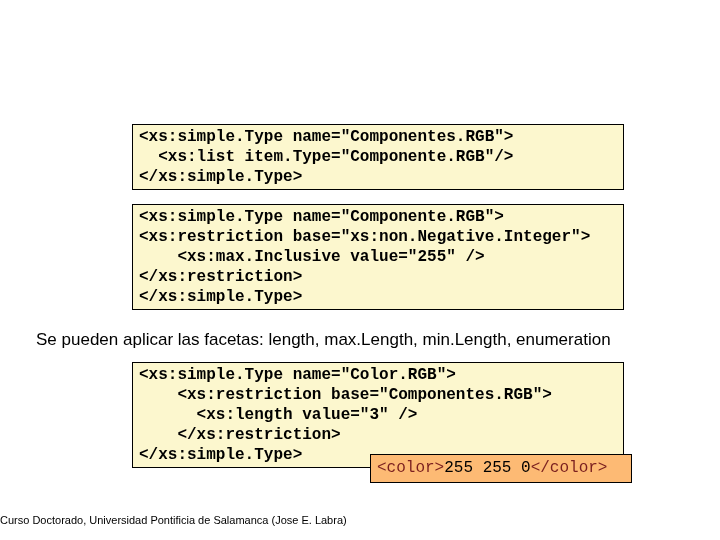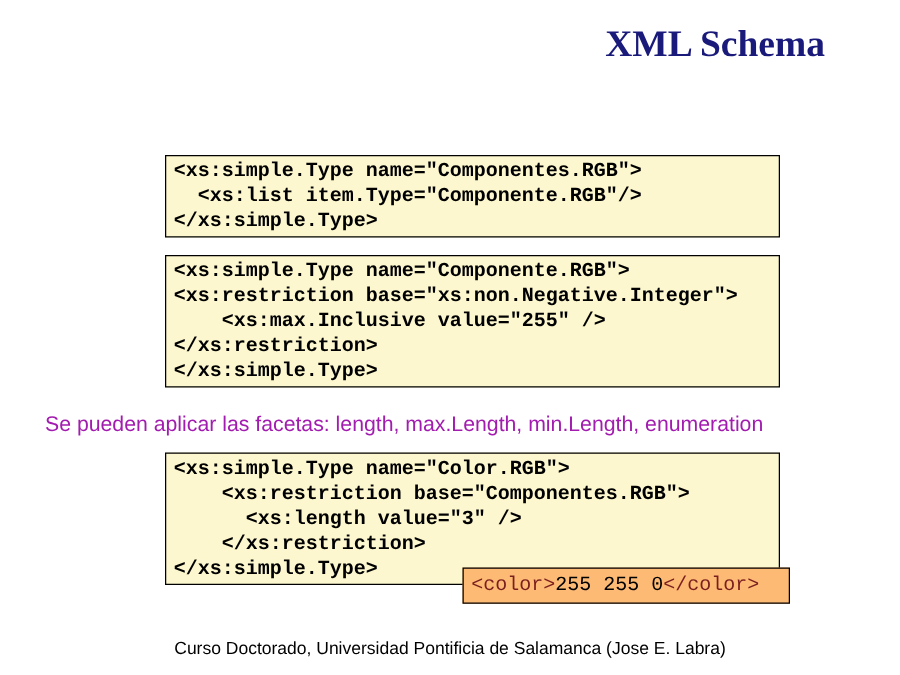--- a/index.html
+++ b/index.html
@@ -44,21 +44,21 @@
     position: absolute;
     top: 204px;
     left: 132px;
     width: 478px;
   }
   .facets {
     position: absolute;
     top: 330px;
     left: 36px;
     font-size: 17px;
-    color: #a21caf;
+    color: #000000;
   }
   .box3 {
     position: absolute;
     top: 362px;
     left: 132px;
     width: 478px;
   }
   .box4 {
     position: absolute;
     top: 454px;
@@ -70,30 +70,30 @@
     padding: 4px 6px;
     background: #fdba74;
     border: 1px solid #000;
     color: #000;
   }
   .box4 .tag { color: #7a1f1f; }
   .footer {
     position: absolute;
     bottom: 14px;
     width: 100%;
-    text-align: center;
-    font-size: 14px;
+    text-align: left;
+    font-size: 11px;
     color: #000;
   }
 </style>
 </head>
 <body>
 
 <div class="title">
-  <span>XML Schema</span><br>
+  <br>
 </div>
 
 <div class="codebox box1">&lt;xs:simple.Type name="Componentes.RGB"&gt;
   &lt;xs:list item.Type="Componente.RGB"/&gt;
 &lt;/xs:simple.Type&gt;</div>
 
 <div class="codebox box2">&lt;xs:simple.Type name="Componente.RGB"&gt;
 &lt;xs:restriction base="xs:non.Negative.Integer"&gt;
     &lt;xs:max.Inclusive value="255" /&gt;
 &lt;/xs:restriction&gt;

